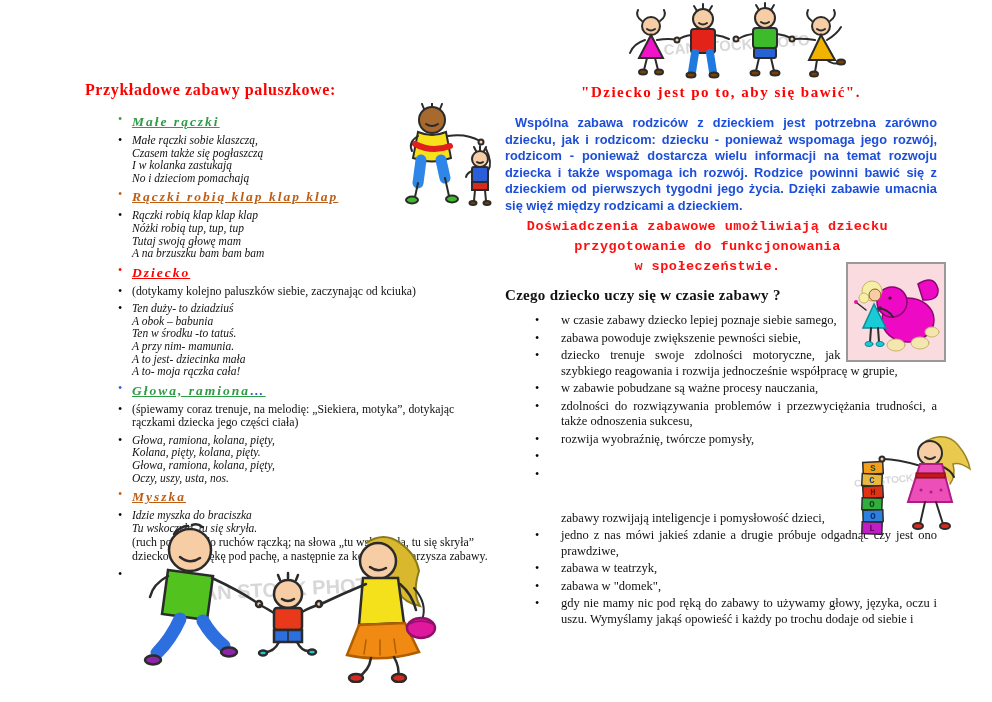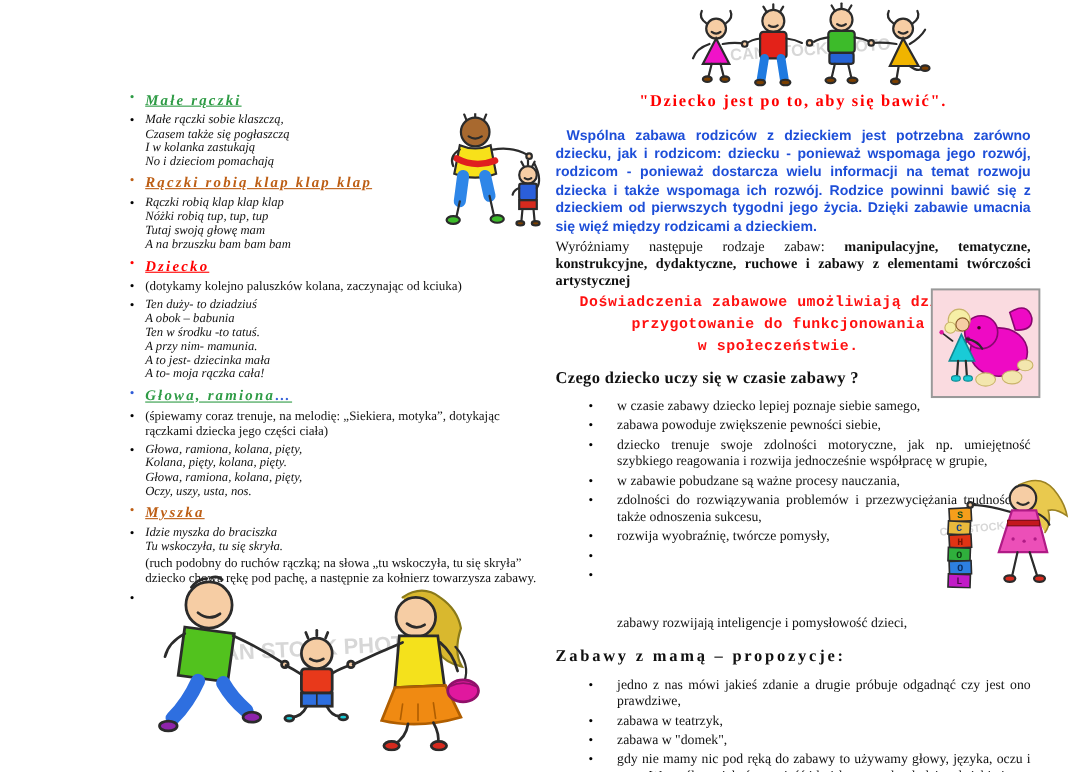--- a/index.html
+++ b/index.html
@@ -37,20 +37,21 @@
   
   .clip{position:absolute;}
   .wm{fill:#bdbdbd;opacity:0.6;font-family:"Liberation Sans",sans-serif;font-weight:bold;}
 </style>
 </head>
 <body>
 
 <div id="page">
 
   <div class="left-col">
+    <h1 class="l-title">Przykładowe zabawy paluszkowe:</h1>
     <div class="l-list">
 
       <div class="l-row">
         <span class="lb c-green">•</span>
         <h3 class="l-h c-green">Małe rączki</h3>
       </div>
       <div class="l-row">
         <span class="lb">•</span>
         <div class="verse">Małe rączki sobie klaszczą,
 Czasem także się pogłaszczą
@@ -69,21 +70,21 @@
 Tutaj swoją głowę mam
 A na brzuszku bam bam bam</div>
       </div>
 
       <div class="l-row">
         <span class="lb c-red">•</span>
         <h3 class="l-h c-red">Dziecko</h3>
       </div>
       <div class="l-row">
         <span class="lb">•</span>
-        <div class="note">(dotykamy kolejno paluszków kolana, zaczynając od kciuka)</div>
+        <div class="note">(dotykamy kolejno paluszków siebie, zaczynając od kciuka)</div>
       </div>
       <div class="l-row">
         <span class="lb">•</span>
         <div class="verse">Ten duży- to dziadziuś
 A obok – babunia
 Ten w środku -to tatuś.
 A przy nim- mamunia.
 A to jest- dziecinka mała
 A to- moja rączka cała!</div>
       </div>
@@ -119,21 +120,20 @@
 
       <div class="l-row" style="margin-top:4px;">
         <span class="lb">•</span>
       </div>
     </div>
   </div>
 
   <div class="right-col">
     <h1 class="r-title">"Dziecko jest po to, aby się bawić".</h1>
     <p class="r-intro">Wspólna zabawa rodziców z dzieckiem jest potrzebna zarówno dziecku, jak i rodzicom: dziecku - ponieważ wspomaga jego rozwój, rodzicom - ponieważ dostarcza wielu informacji na temat rozwoju dziecka i także wspomaga ich rozwój. Rodzice powinni bawić się z dzieckiem od pierwszych tygodni jego życia. Dzięki zabawie umacnia się więź między rodzicami a dzieckiem.</p>
-    <p class="r-types"><span>Wyróżniamy następuje rodzaje zabaw: </span><b>manipulacyjne, tematyczne, konstrukcyjne, dydaktyczne, ruchowe i zabawy z elementami twórczości artystycznej</b></p>
     <div class="r-motto">Doświadczenia zabawowe umożliwiają dziecku
 przygotowanie do funkcjonowania
 w społeczeństwie.</div>
     <h2 class="r-h">Czego dziecko uczy się w czasie zabawy ?</h2>
     <div class="r-list">
       <div class="r-row">
           <span class="rb">•</span>
           <div class="r-item" style="max-width:300px;">w czasie zabawy dziecko lepiej poznaje siebie samego,</div>
         </div>
       <div class="r-row">
@@ -157,21 +157,20 @@
           <div class="r-item" style="max-width:300px;">rozwija wyobraźnię, twórcze pomysły,</div>
         </div>
       <div class="r-row">
           <span class="rb">•</span>
         </div>
       <div class="r-row">
           <span class="rb">•</span>
           <div class="r-item" style="max-width:300px;margin-top:44px;">zabawy rozwijają inteligencje i pomysłowość dzieci,</div>
         </div>
     </div>
-    <h2 class="r-h r-h2">Zabawy z mamą – propozycje:</h2>
     <div class="r-list">
       <div class="r-row">
           <span class="rb">•</span>
           <div class="r-item">jedno z nas mówi jakieś zdanie a drugie próbuje odgadnąć czy jest ono prawdziwe,</div>
         </div>
       <div class="r-row">
           <span class="rb">•</span>
           <div class="r-item">zabawa w teatrzyk,</div>
         </div>
       <div class="r-row">

